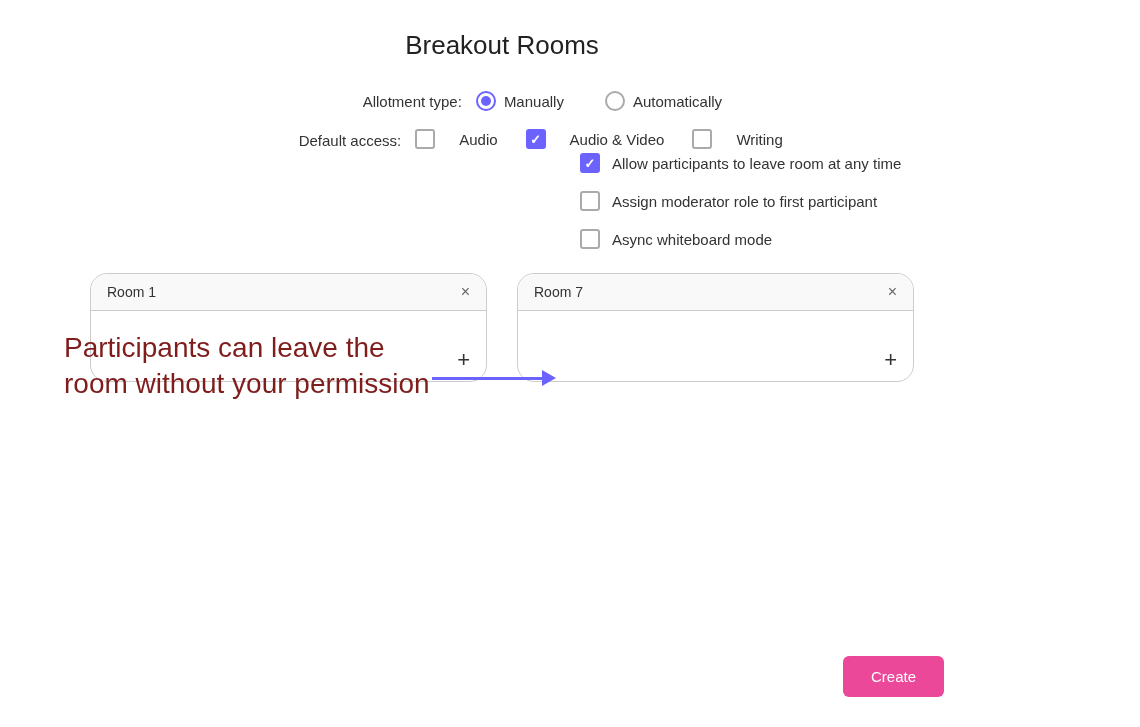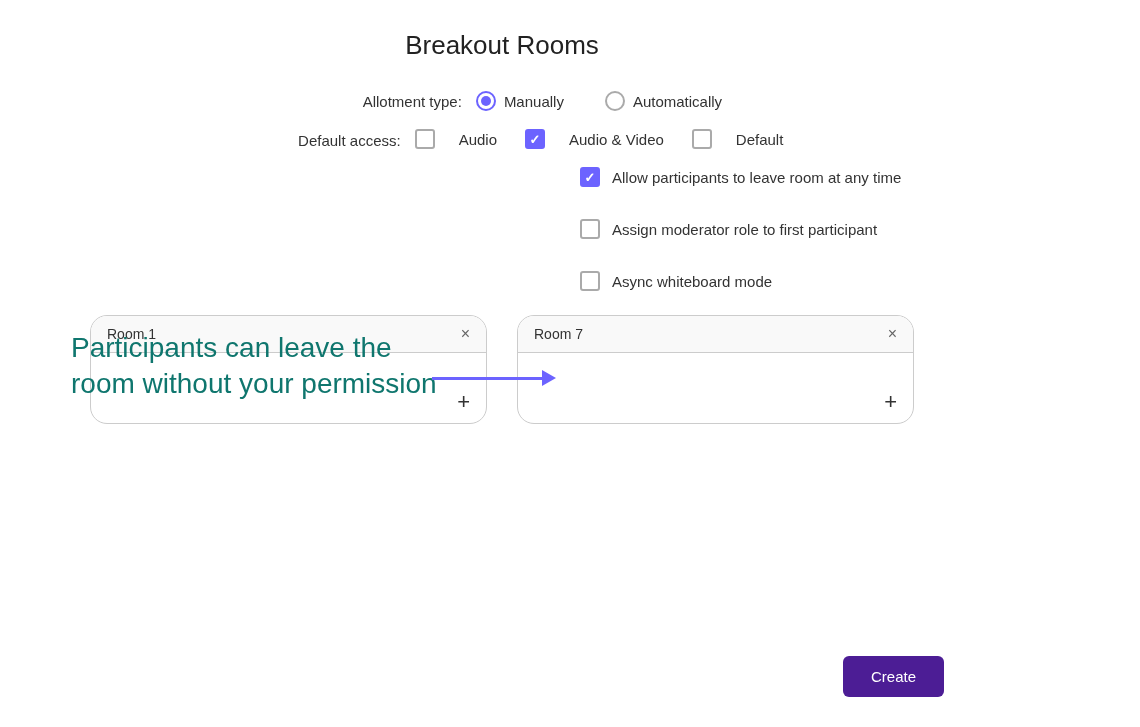--- a/index.html
+++ b/index.html
@@ -146,21 +146,20 @@
       margin-top: 4px;
     }
 
     .option-row {
       display: flex;
       align-items: center;
       gap: 12px;
       font-size: 15px;
       color: #333;
       cursor: pointer;
-      margin-top: 14px;
     }
 
     .rooms-section {
       display: flex;
       gap: 30px;
       margin-top: 24px;
       padding: 0 30px;
     }
 
     .room-card {
@@ -200,37 +199,37 @@
       font-size: 22px;
       color: #333;
       cursor: pointer;
       line-height: 1;
     }
 
     .create-btn {
       position: absolute;
       bottom: 30px;
       right: 60px;
-      background: #4c1d95;
+      background: #ec4899;
       color: #fff;
       border: none;
       border-radius: 6px;
       padding: 12px 28px;
       font-size: 15px;
       cursor: pointer;
       font-weight: 500;
     }
 
     
     .callout-text {
       position: absolute;
-      left: 71px;
+      left: 64px;
       top: 330px;
       font-size: 28px;
-      color: #0f766e;
+      color: #7f1d1d;
       font-weight: 500;
       line-height: 1.3;
       max-width: 370px;
     }
 
     .callout-arrow {
       position: absolute;
       left: 432px;
       top: 370px;
     }
@@ -291,21 +290,21 @@
         <label class="checkbox-option">
           <div class="checkbox-box"></div>
           <span>Audio</span>
         </label>
         <label class="checkbox-option">
           <div class="checkbox-box checked"></div>
           <span>Audio &amp; Video</span>
         </label>
         <label class="checkbox-option">
           <div class="checkbox-box"></div>
-          <span>Default</span>
+          <span>Writing</span>
         </label>
       </div>
     </div>
 
   </div>
 
   <div class="options-section">
     <label class="option-row">
       <div class="checkbox-box checked"></div>
       <span>Allow participants to leave room at any time</span>

